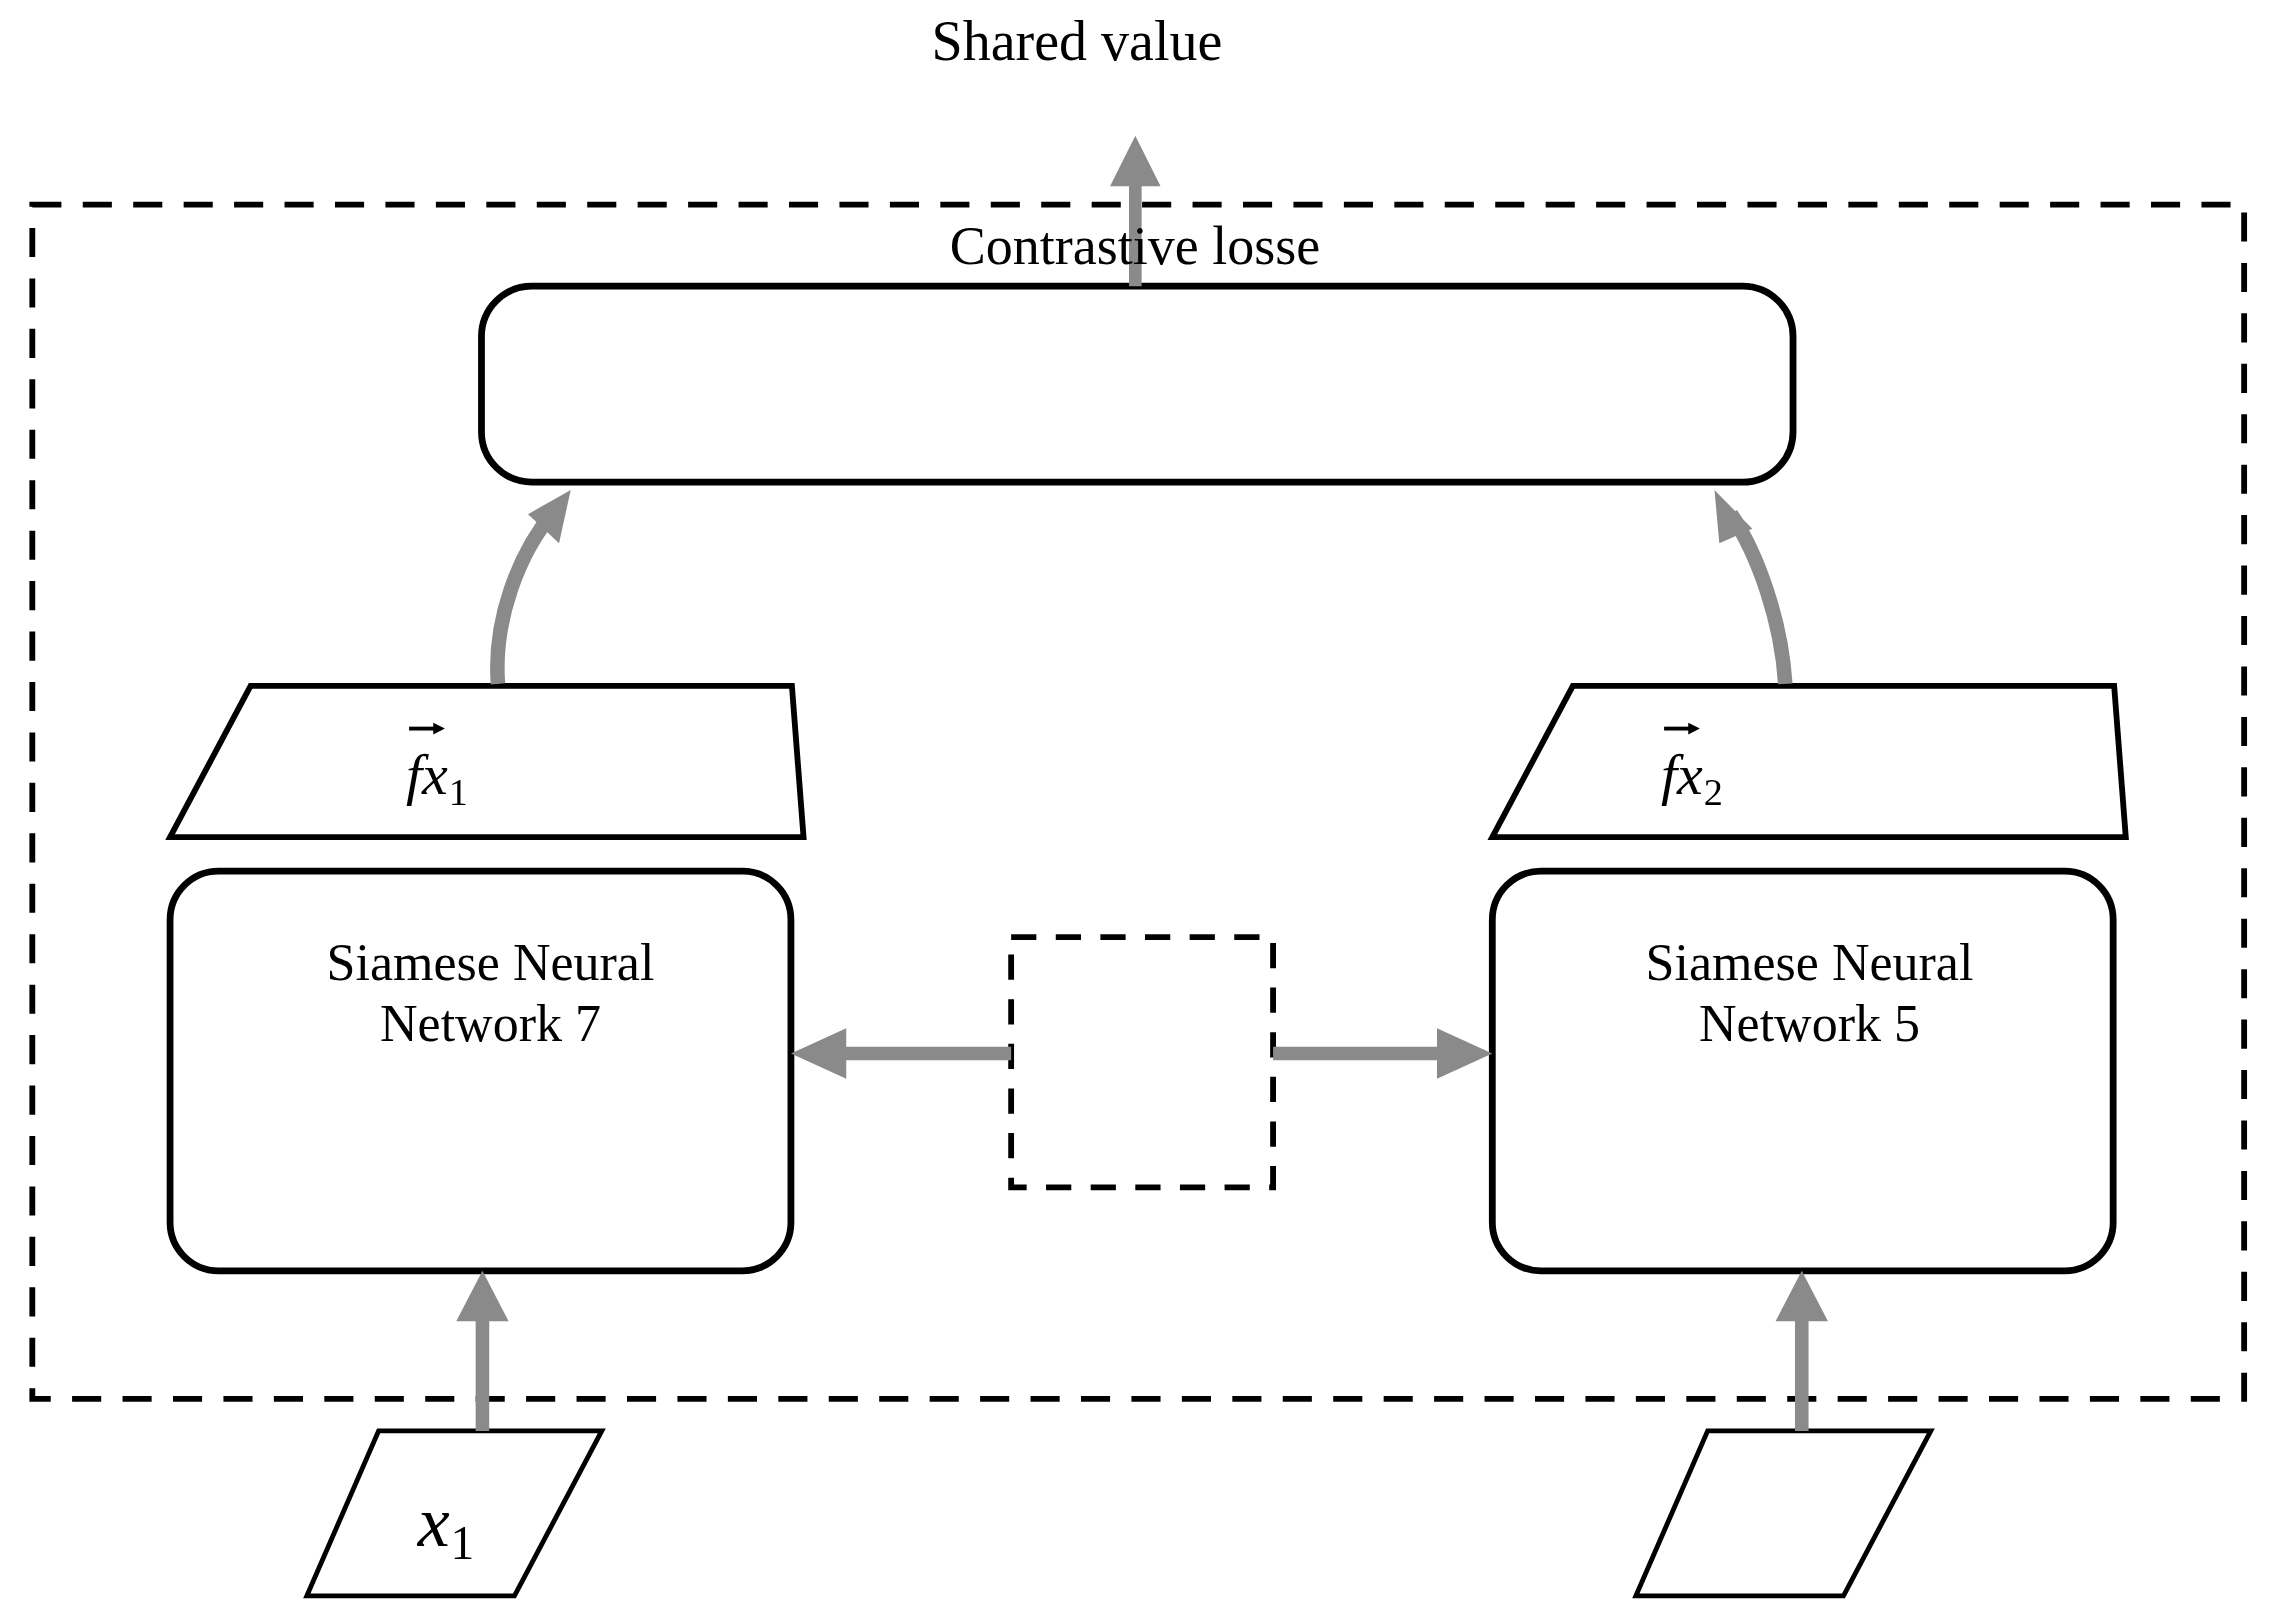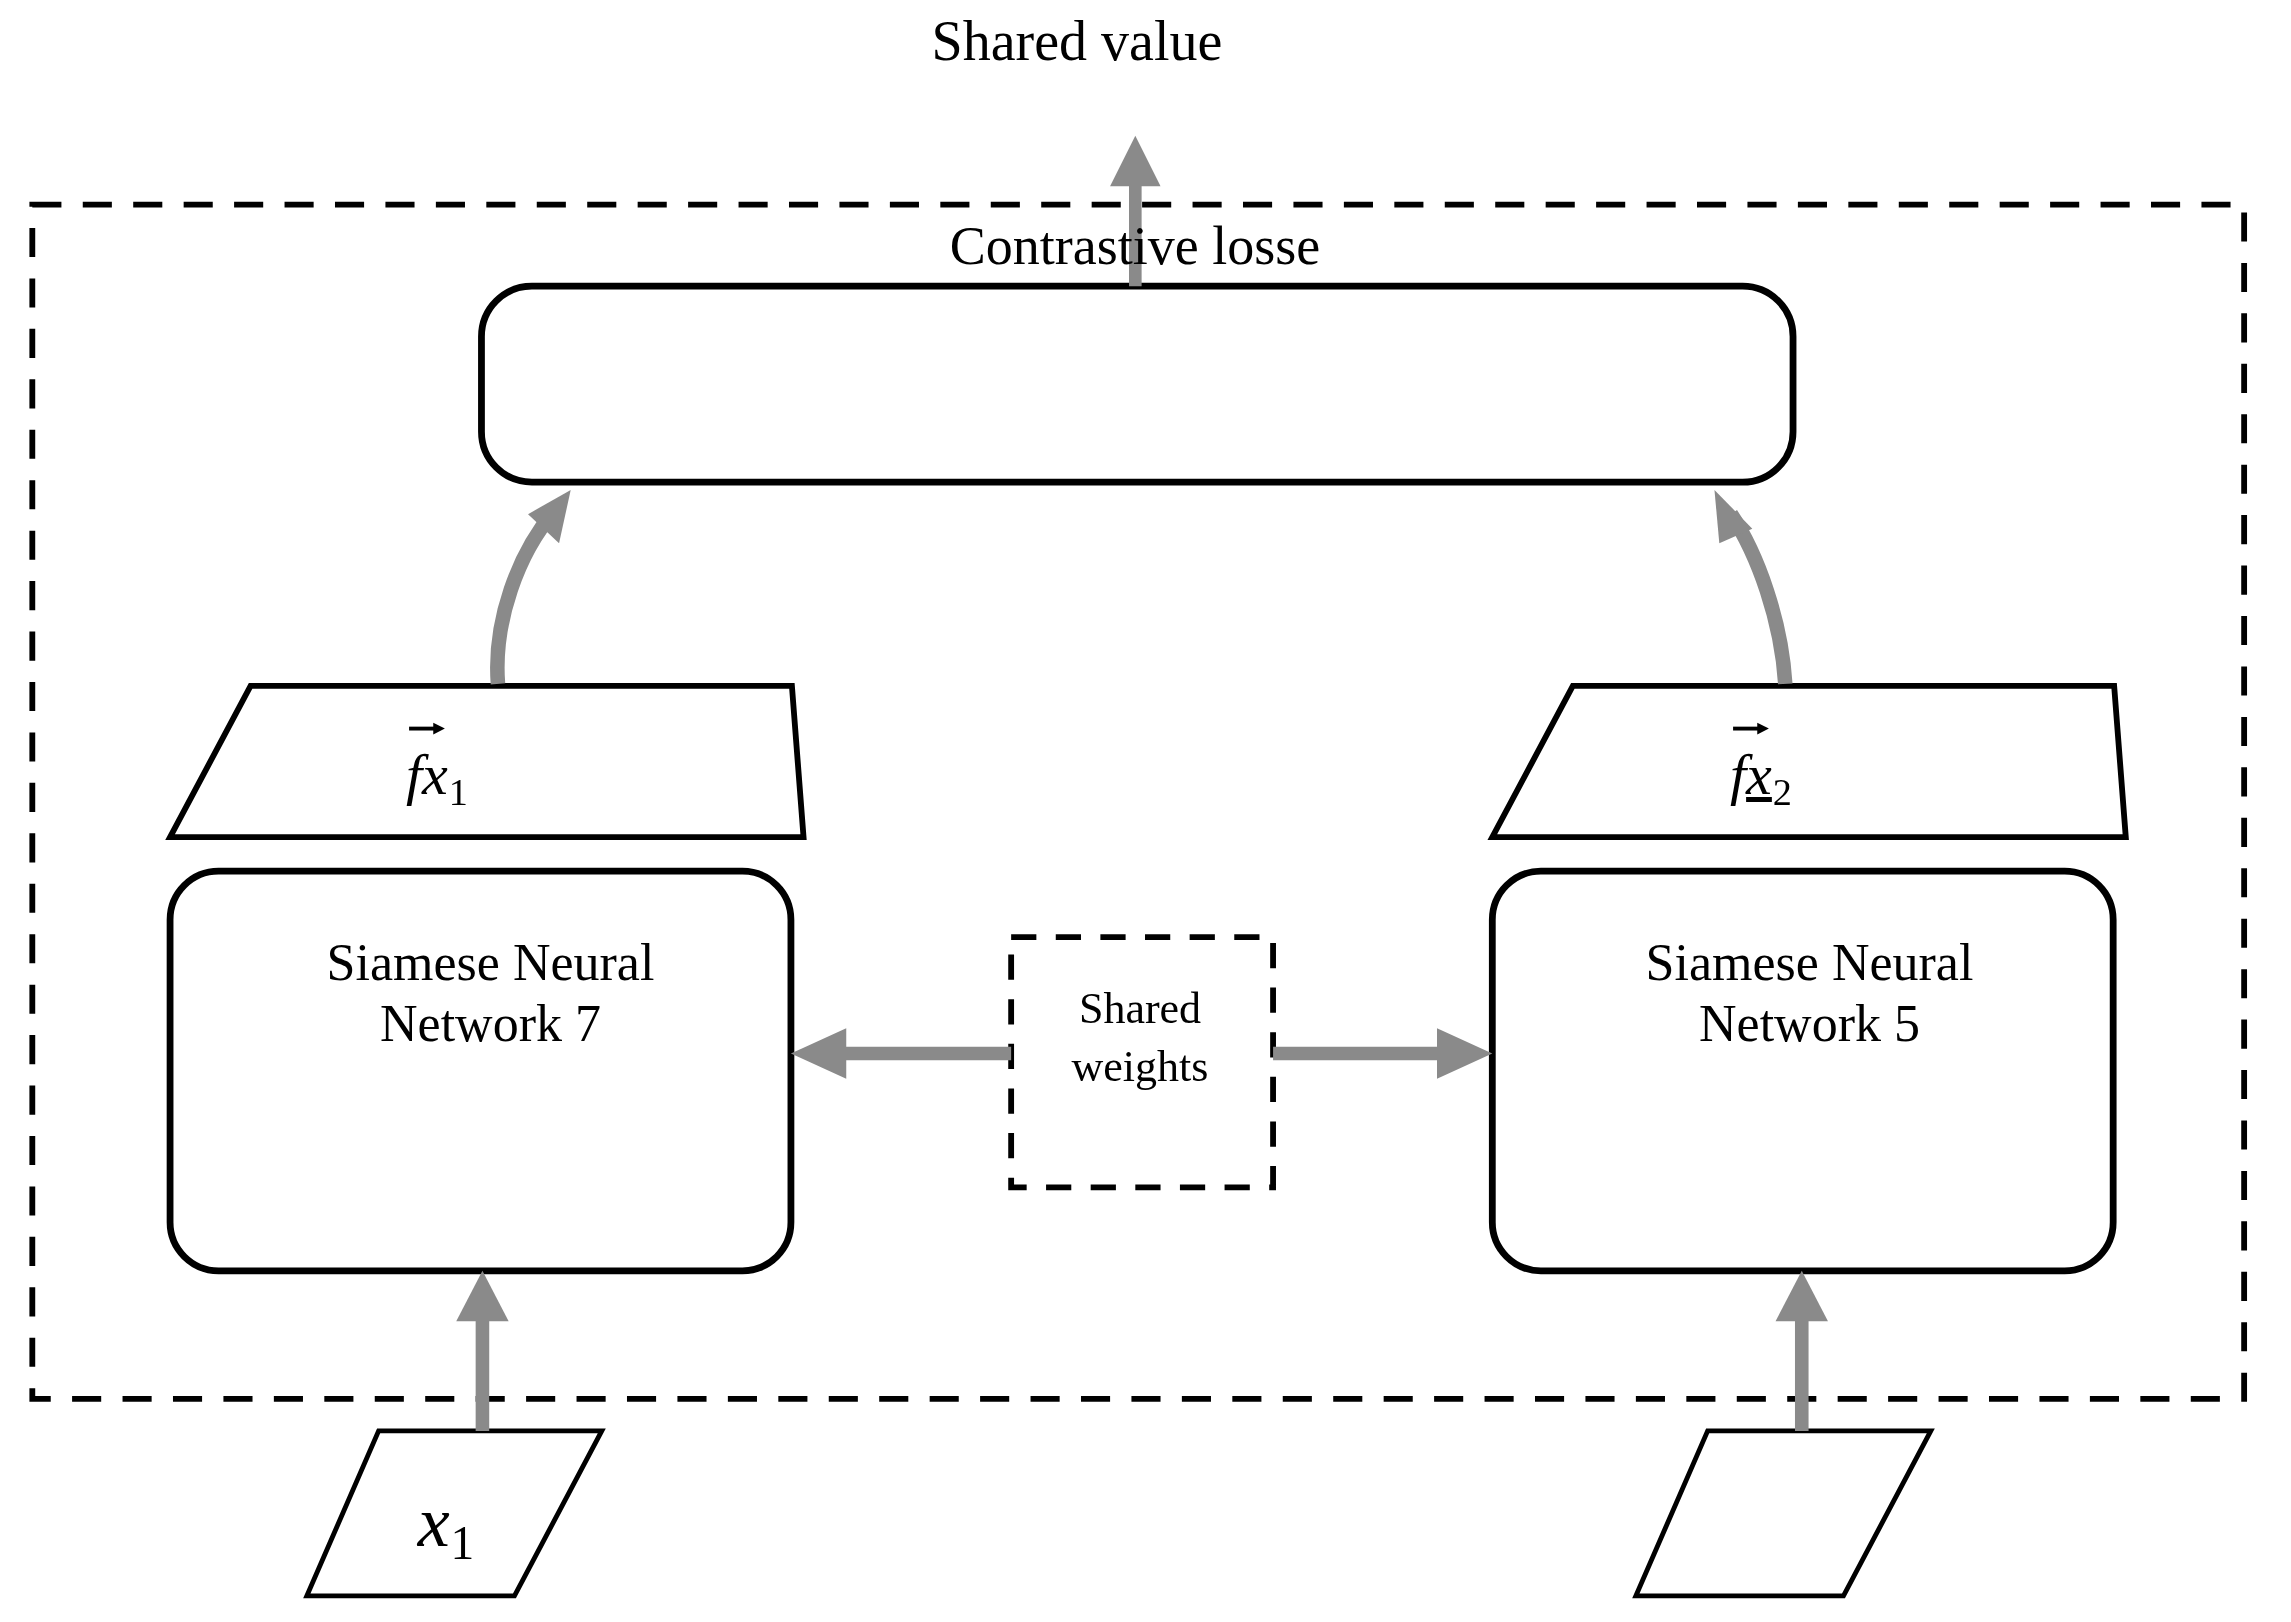--- a/index.html
+++ b/index.html
@@ -64,21 +64,21 @@
   .math {
     font-style: italic;
     font-family: "Liberation Serif", "DejaVu Serif", serif;
   }
   .fvec {
     position: absolute;
     font-size: 58px;
     margin-top: 23px;
   }
   #fx1-label { left: 243px; top: 718px; width: 388px; }
-  #fx2-label { left: 1567px; top: 718px; width: 388px; text-decoration: underline; }
+  #fx2-label { left: 1498px; top: 718px; width: 388px; }
   .vecwrap {
     position: relative;
     display: inline-block;
   }
   .vecarrow {
     position: absolute;
     left: 1.9px;
     top: -25px;
     width: 37px;
     height: 21.3px;
@@ -176,19 +176,18 @@
 
   <div class="lbl fvec" id="fx2-label"><span class="vecwrap"><svg class="vecarrow" viewBox="0 0 38 22">
           <line x1="1" y1="13" x2="29" y2="13" stroke="#000" stroke-width="4"></line>
           <polygon points="38,13 26,7 26,19" fill="#000"></polygon>
         </svg><span class="math">f</span></span><span class="math">x</span><span class="sub">2</span></div>
 
   <div class="lbl" id="snn1-label"><span>Siamese Neural</span><br><span>Network 7</span></div>
 
   <div class="lbl" id="snn2-label"><span>Siamese Neural</span><br><span>Network 5</span></div>
 
-  <div class="lbl" id="shared-label"><span>Shared</span><br><span>weights</span></div>
 
   <div class="lbl" id="x1-label"><span class="math">x</span><span class="sub">1</span></div>
 
 
 </div>
 
 
 </body></html>

